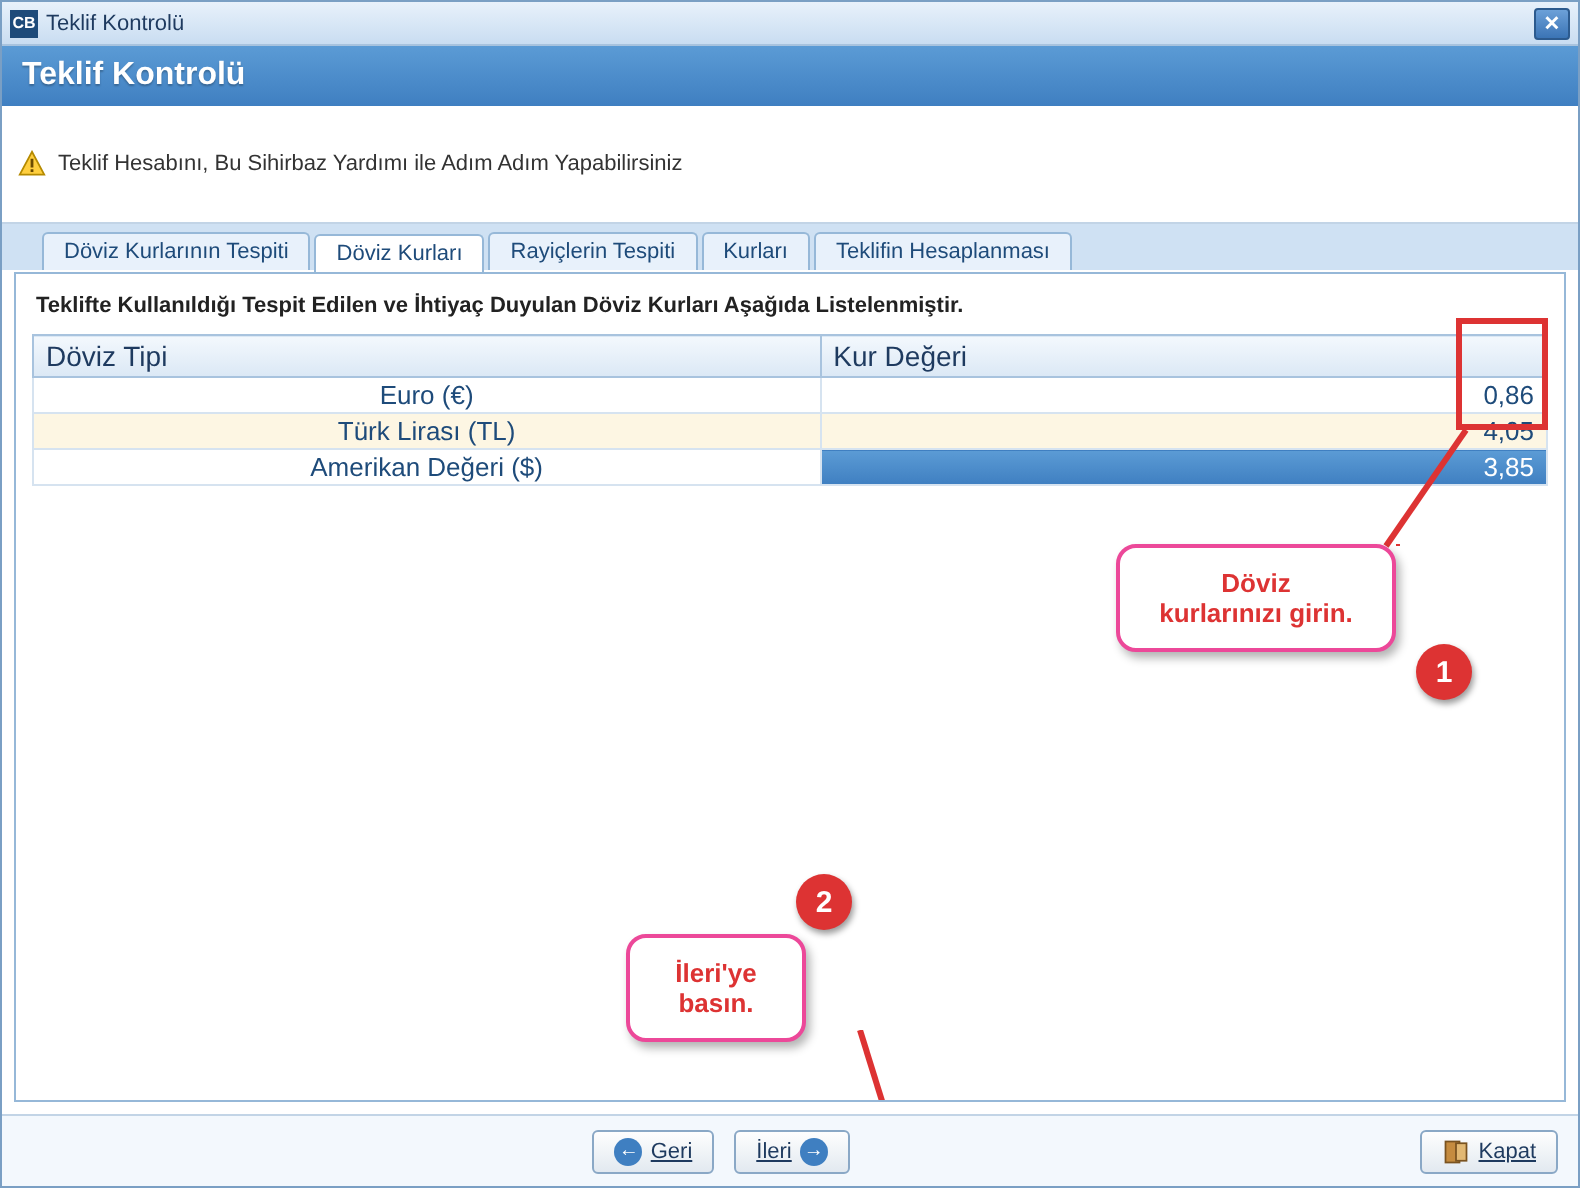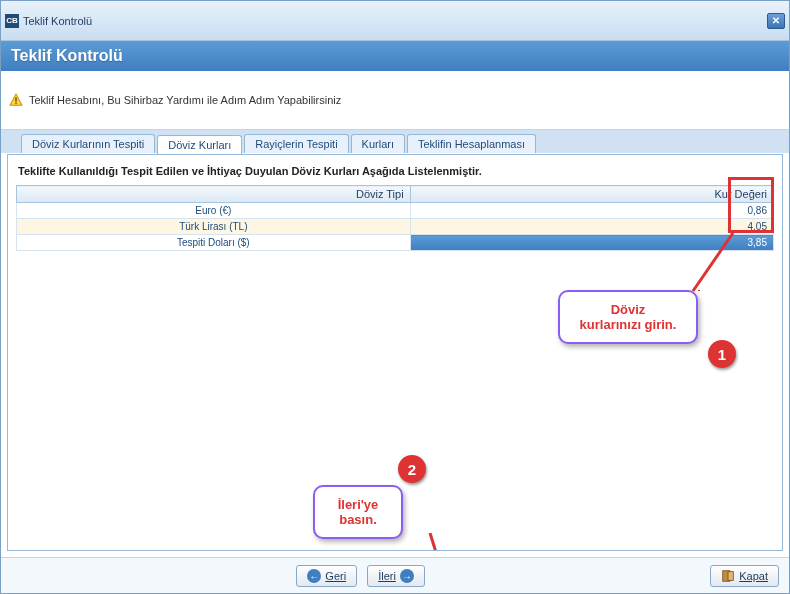--- a/index.html
+++ b/index.html
@@ -15,21 +15,21 @@
     width: 790px;
     height: 594px;
     border: 1px solid #7a9fc4;
     background: #fff;
     display: flex;
     flex-direction: column;
   }
   .titlebar {
     background: linear-gradient(to bottom, #e8f1fb 0%, #c9ddf1 100%);
     border-bottom: 1px solid #a8c3de;
-    height: 40px;
+    height: 22px;
     display: flex;
     align-items: center;
     padding: 0 4px;
     justify-content: space-between;
   }
   .titlebar-left { display: flex; align-items: center; gap: 4px; }
   .titlebar-icon {
     width: 14px; height: 14px;
     background: #1e4b7a;
     color: #fff;
@@ -108,31 +108,31 @@
     padding: 4px 2px 8px 2px;
     font-size: 11px;
   }
   .grid {
     width: 100%;
     border-collapse: collapse;
   }
   .grid th {
     background: linear-gradient(to bottom,#f3f8fd,#dbe8f5);
     border: 1px solid #a8c3de;
-    text-align: right;
+    text-align: left;
     font-weight: normal;
     color: #1e3a5f;
     padding: 2px 6px;
-    font-size: 11px;
+    font-size: 14px;
   }
   .grid td {
     border: 1px solid #d6e3f0;
     padding: 1px 6px;
     color: #1e4b7a;
-    font-size: 10px;
+    font-size: 13px;
     height: 16px;
   }
   .grid tr.row0 { background: #fff; }
   .grid tr.row1 { background: #fdf6e3; }
   .grid tr.row2 { background: #fff; }
   .grid td.currency-name { text-align: center; }
   .grid td.currency-val { text-align: right; }
   .grid tr.row2 td.currency-val {
     background: linear-gradient(to bottom,#5b9bd5,#3f7fc1);
     color: #fff;
@@ -140,21 +140,21 @@
   }
   .annot-box {
     position: absolute;
     border: 3px solid #d33;
     background: rgba(255,255,255,0);
     z-index: 5;
   }
   .callout {
     position: absolute;
     background: #fff;
-    border: 2px solid #8b5cf6;
+    border: 2px solid #ec4899;
     border-radius: 10px;
     padding: 10px 14px;
     color: #d33;
     font-weight: bold;
     text-align: center;
     font-size: 13px;
     box-shadow: 2px 3px 5px rgba(0,0,0,.3);
     z-index: 6;
   }
   .badge-num {
@@ -268,21 +268,21 @@
         <tbody>
           <tr class="row0">
             <td class="currency-name">Euro (€)</td>
             <td class="currency-val">0,86</td>
           </tr>
           <tr class="row1">
             <td class="currency-name">Türk Lirası (TL)</td>
             <td class="currency-val">4,05</td>
           </tr>
           <tr class="row2">
-            <td class="currency-name">Tespiti Doları ($)</td>
+            <td class="currency-name">Amerikan Değeri ($)</td>
             <td class="currency-val">3,85</td>
           </tr>
         </tbody>
       </table>
     </div>
 
     <div class="annot-box" style="left:720px; top:22px; width:46px; height:56px;"></div>
 
     <div class="callout" style="left:550px; top:135px; width:140px; white-space:pre-line;">Döviz
 kurlarınızı girin.</div>

